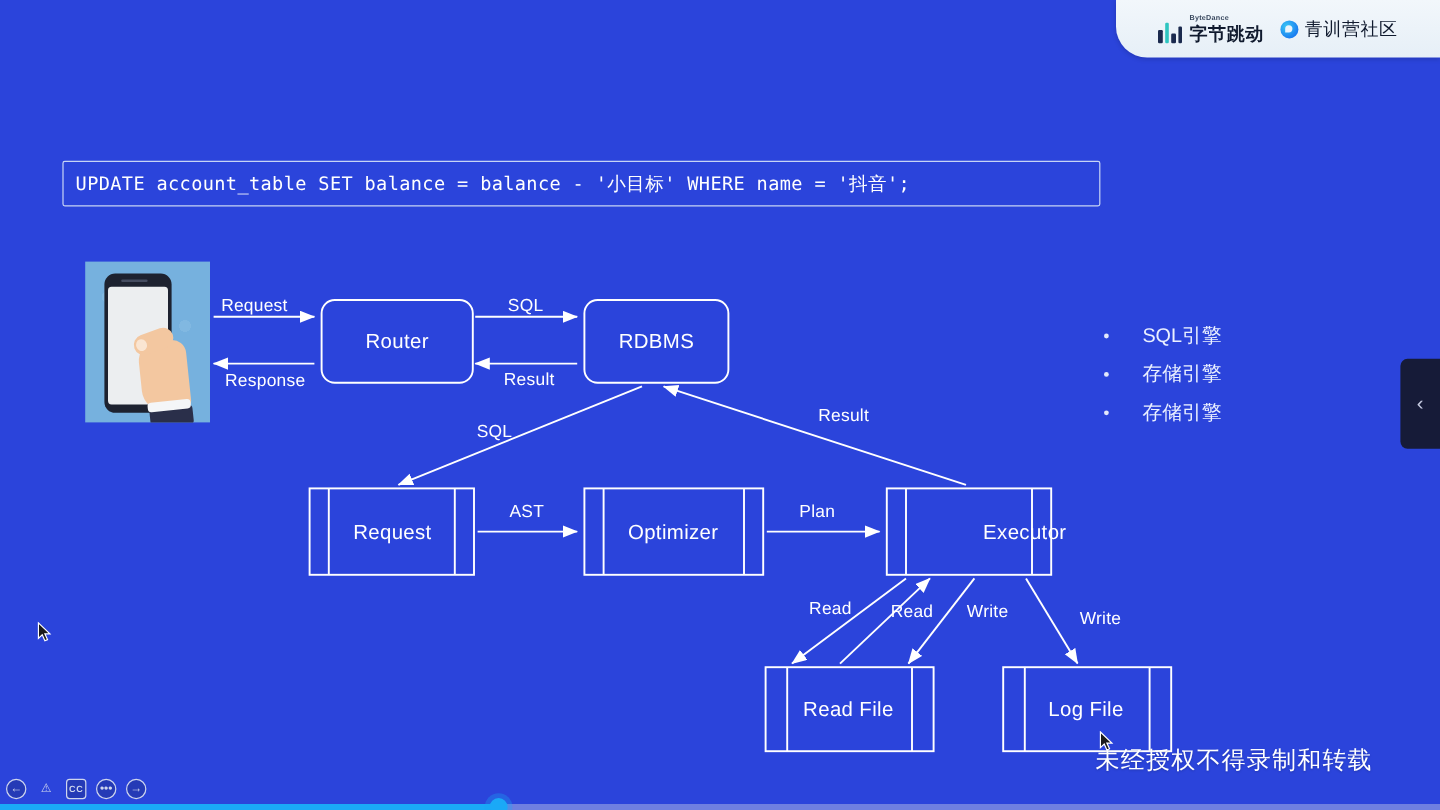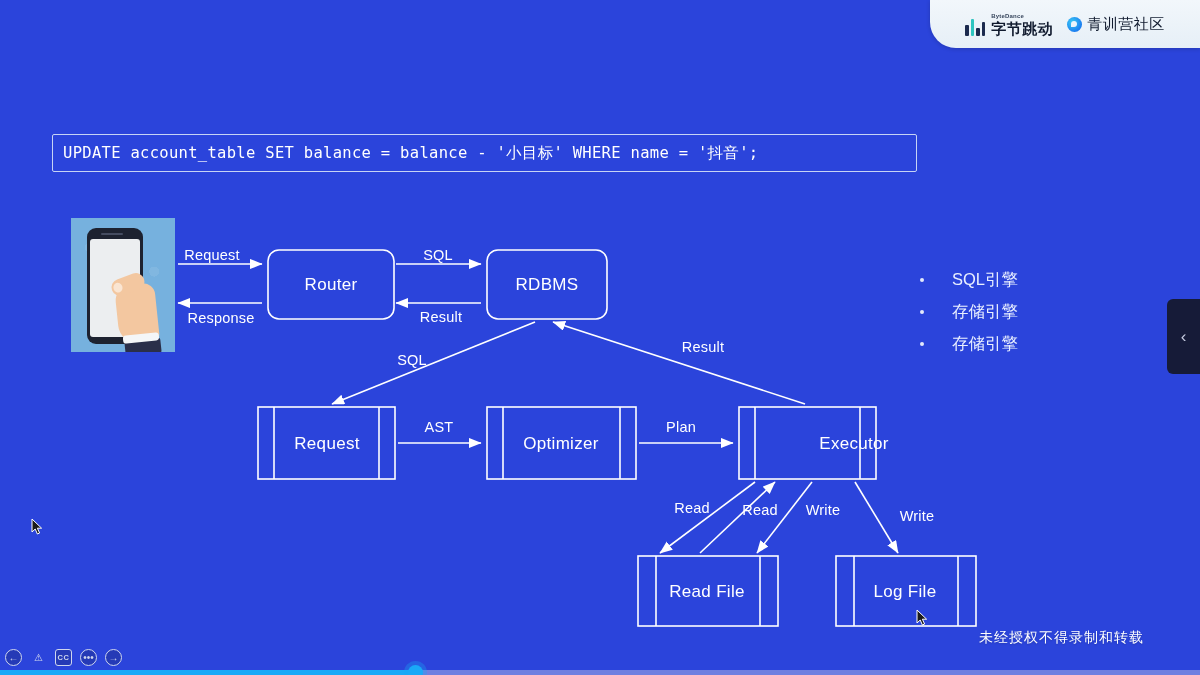--- a/index.html
+++ b/index.html
@@ -96,21 +96,21 @@
     transform:translate(-50%,-50%);letter-spacing:.2px;
   }
 
   
   .bullets{position:absolute;left:920px;top:264px;}
   .bullet-row{display:flex;align-items:center;height:32px;color:#eaf0ff;font-size:16.5px;}
   .bullet-dot{width:4px;height:4px;border-radius:50%;background:#e3e9fb;margin-right:28px;flex:none;}
 
   
   .watermark{
-    position:absolute;right:56px;bottom:28px;color:#ffffff;font-size:14px;
+    position:absolute;right:56px;bottom:28px;color:#ffffff;font-size:20px;
     letter-spacing:1px;text-shadow:0 1px 2px rgba(0,0,0,.2);
   }
 
   
   .side-tab{
     position:absolute;right:0;top:299px;width:33px;height:75px;
     background:#161b38;border-radius:6px 0 0 6px;
     display:flex;align-items:center;justify-content:center;
   }
   .side-tab .chev{color:#c6cbe0;font-size:17px;line-height:1;}

